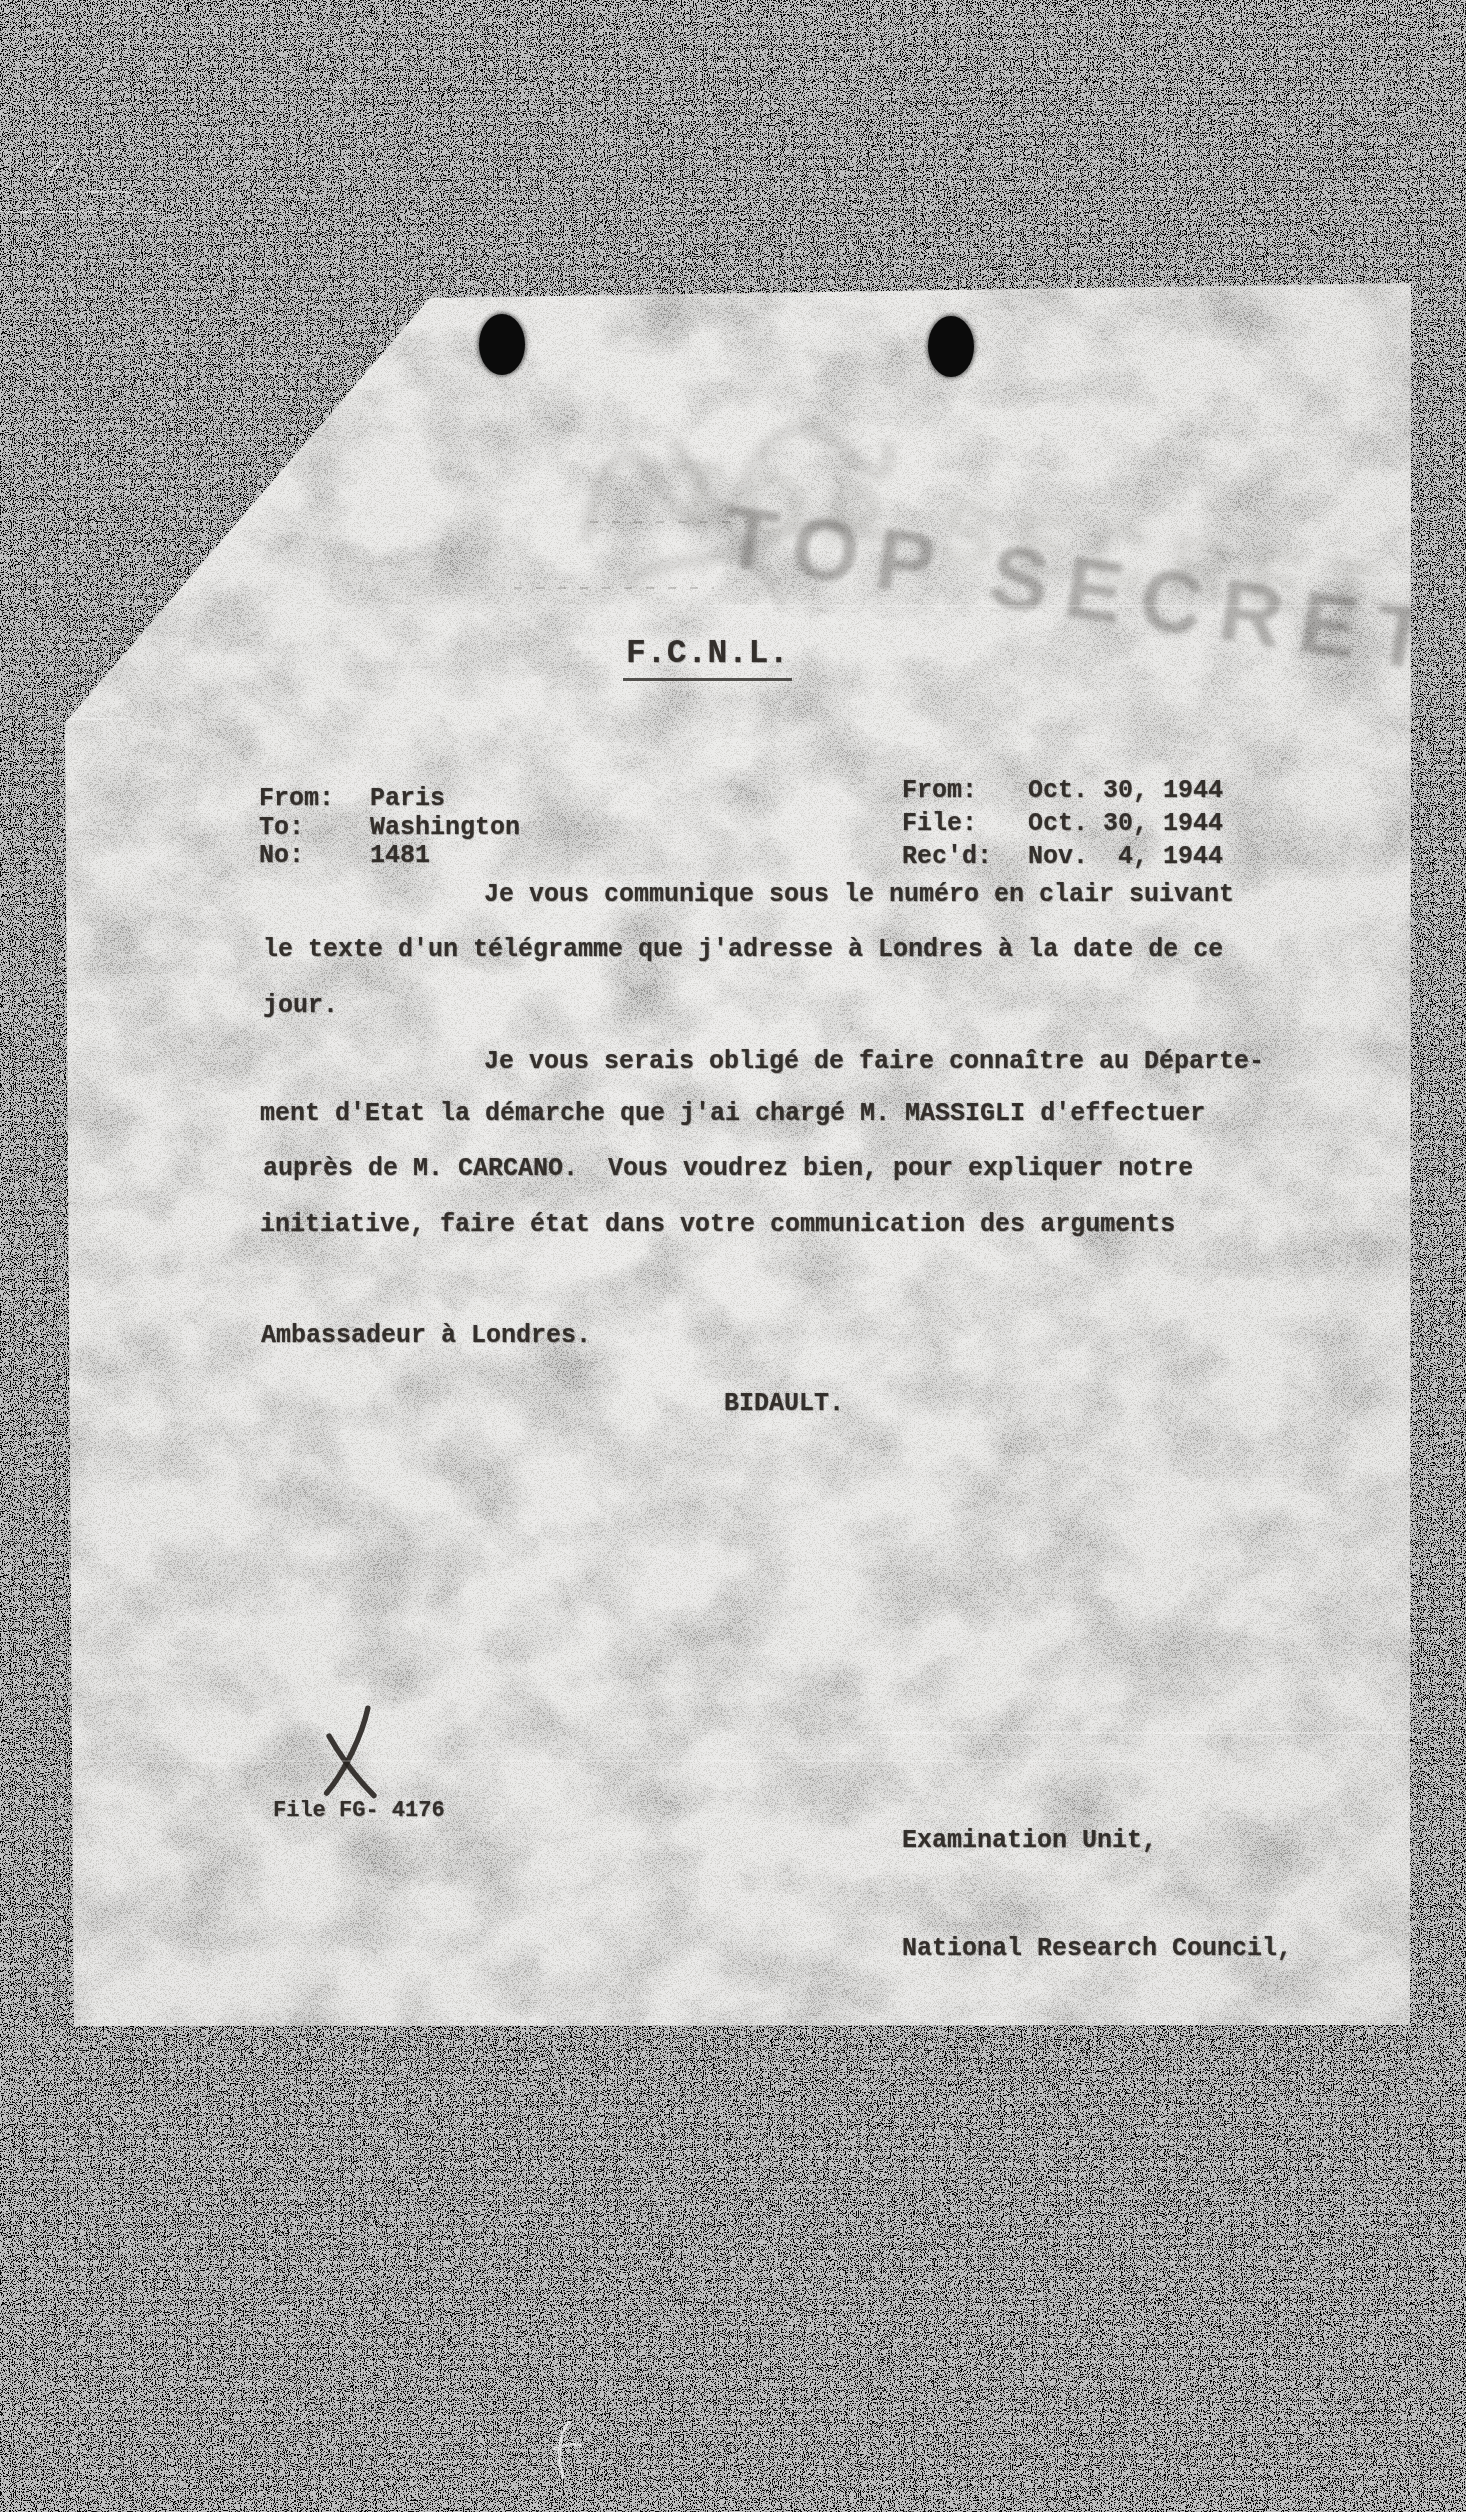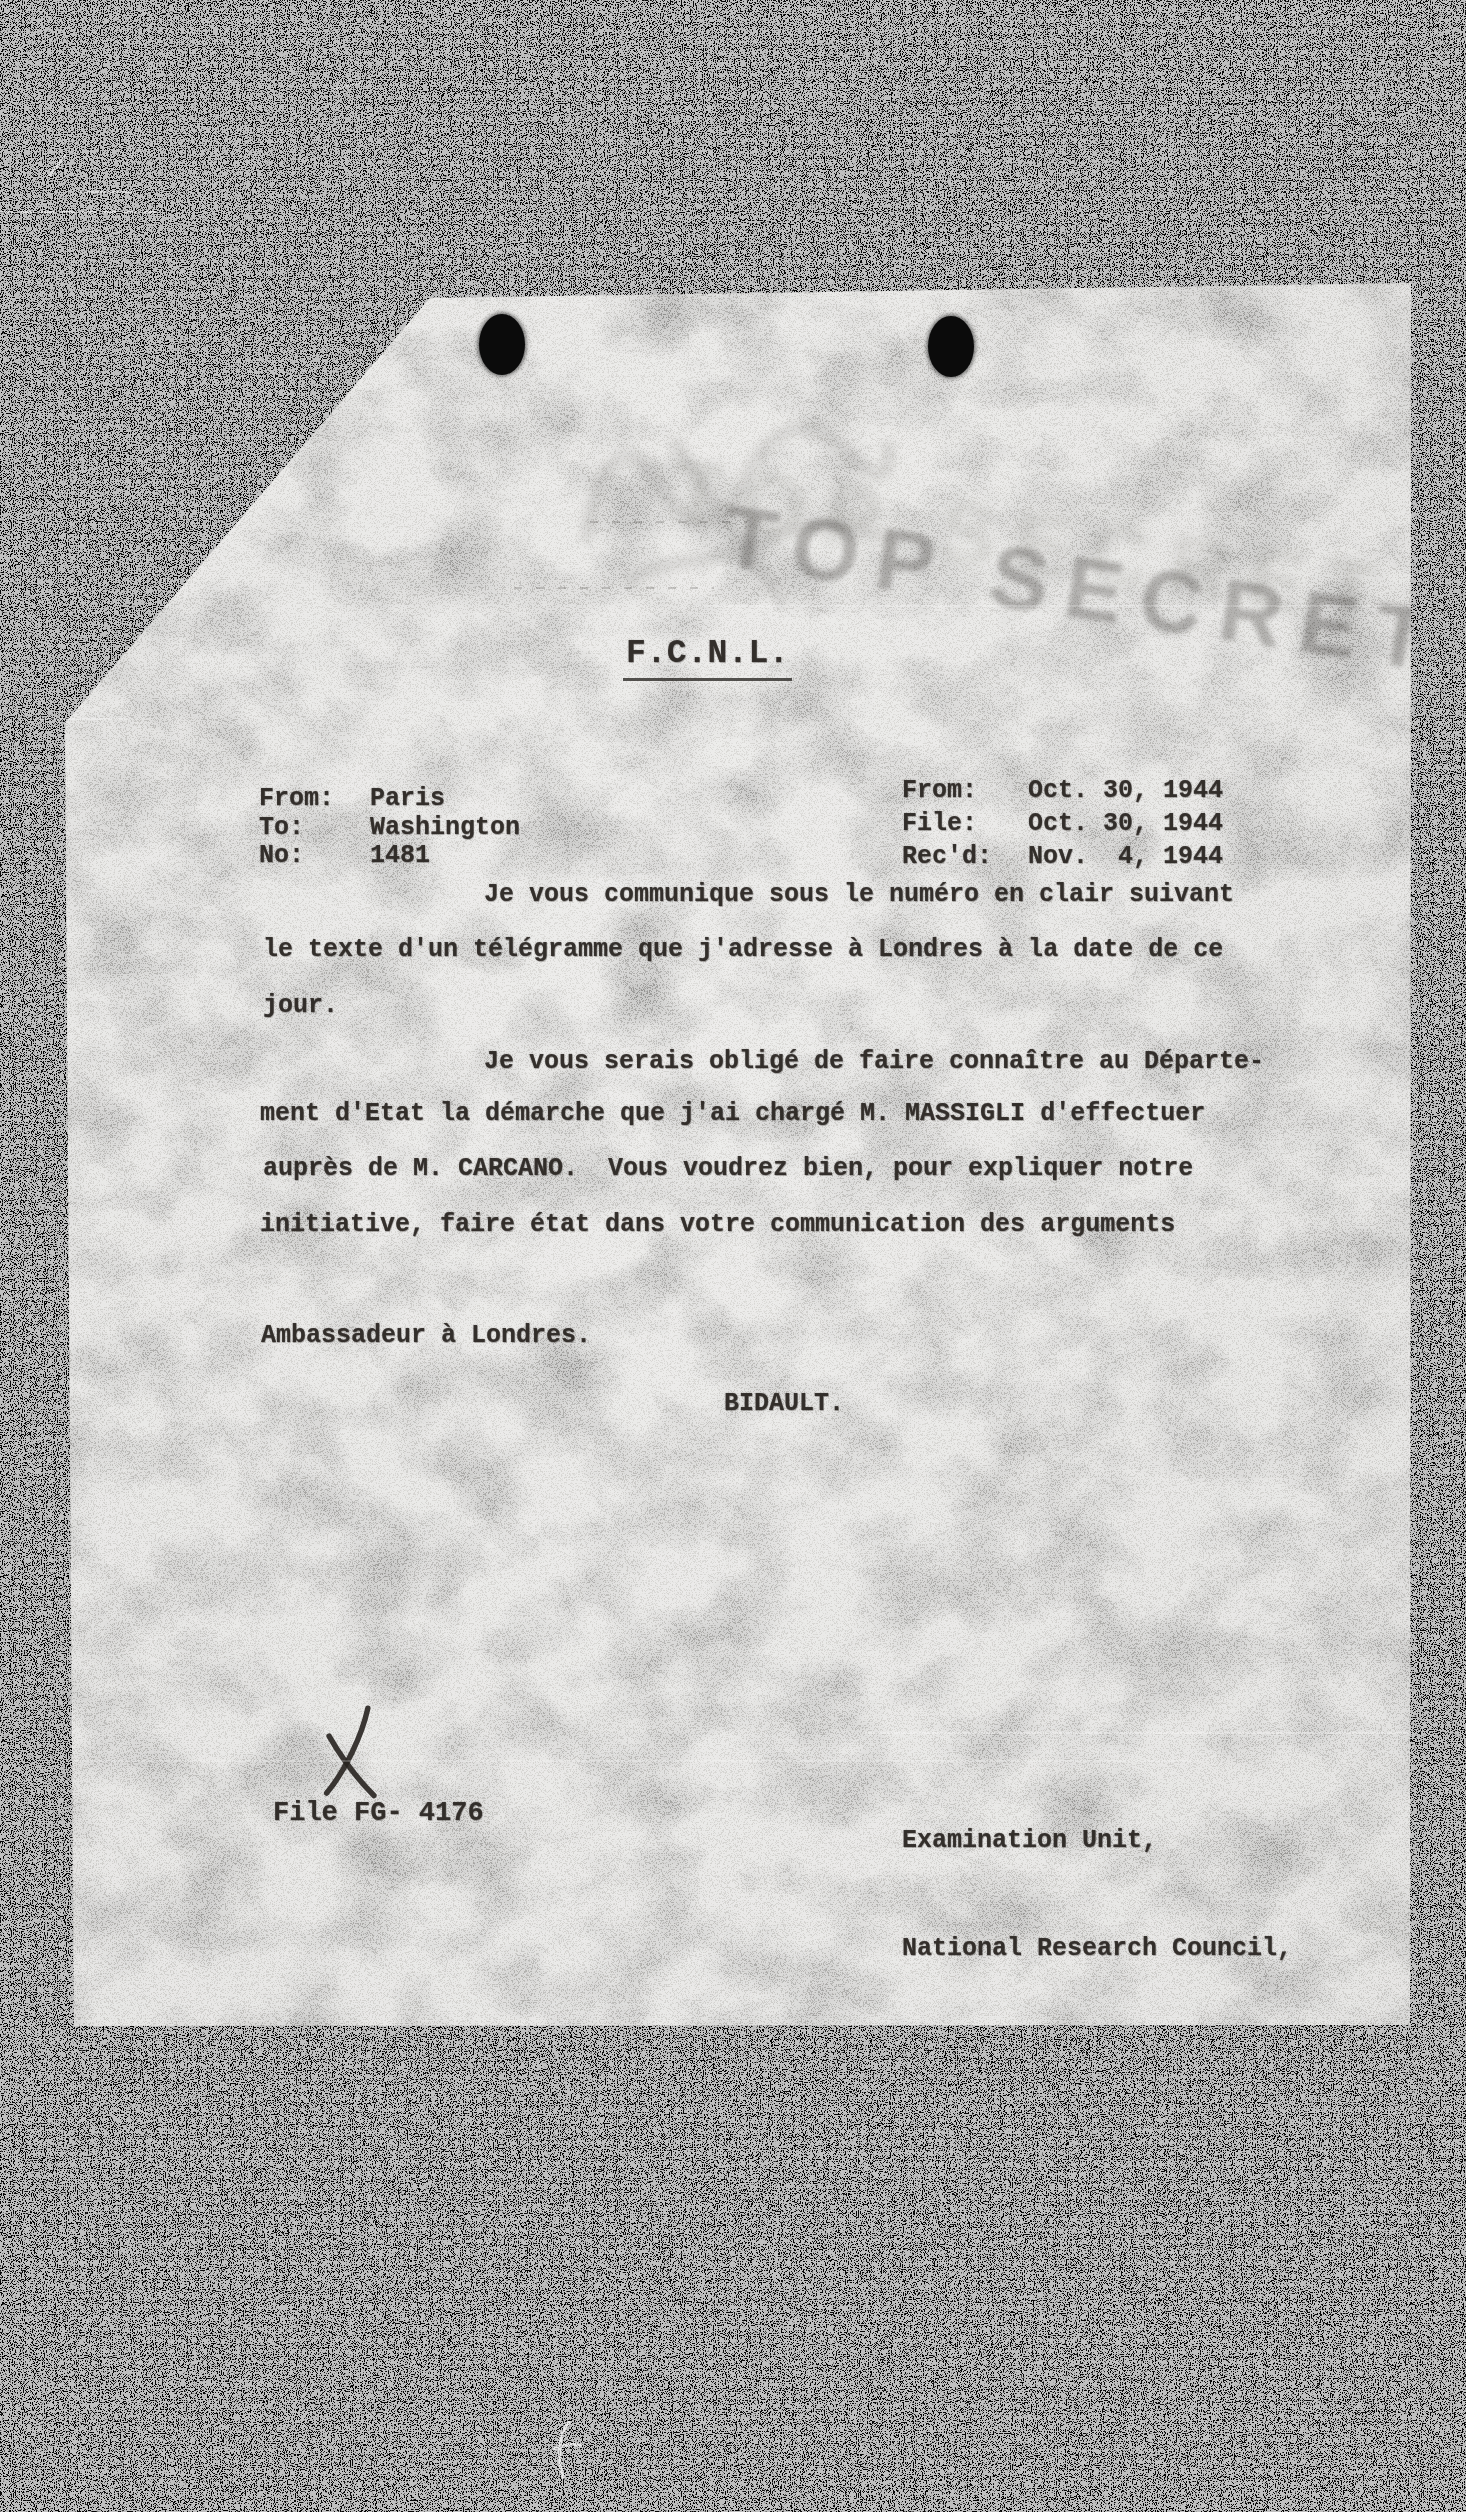--- a/index.html
+++ b/index.html
@@ -35,21 +35,21 @@
          border-bottom:3.6px solid rgba(40,37,33,.78);padding:0 3px 4.2px 3px;}
   .meta-row{display:flex;}
   .meta-left-0{left:259px;top:784px;} .meta-left-1{left:259px;top:813px;} .meta-left-2{left:259px;top:841px;}
   .meta-right-0{left:902px;top:776px;} .meta-right-1{left:902px;top:809px;} .meta-right-2{left:902px;top:842px;}
   .meta-row.l .lab{display:inline-block;min-width:111px;}
   .meta-row.r .lab{display:inline-block;min-width:126px;}
   .bl-0{left:484px;top:880px;} .bl-1{left:263px;top:935px;} .bl-2{left:263px;top:991px;}
   .bl-3{left:484px;top:1047px;} .bl-4{left:260px;top:1099px;} .bl-5{left:263px;top:1154px;}
   .bl-6{left:260px;top:1210px;} .bl-7{left:265px;top:1266px;} .bl-8{left:261px;top:1321px;}
   .signature{left:724px;top:1389px;}
-  .file-number{left:273px;top:1798px;font-size:27px;}
+  .file-number{left:273px;top:1798px;font-size:22px;}
   .footer{left:902px;top:1751px;line-height:36px;}
   
   .ink-ghost{position:absolute;filter:blur(4.2px);opacity:.12;}
   .dash-dark{position:absolute;height:2.4px;opacity:.22;
       background:repeating-linear-gradient(90deg, rgba(55,52,48,1) 0 8.5px, rgba(0,0,0,0) 8.5px 22px);}
   .dd1{left:590px;top:521px;width:157px;}
   .dd2{left:514px;top:587px;width:200px;}
   .streak{position:absolute;background:#fff;border-radius:1.2px;}
   .s1{left:696px;top:605px;width:768px;height:2.4px;opacity:.20;}
   .s2{left:865px;top:1732px;width:601px;height:2.4px;opacity:.30;}

